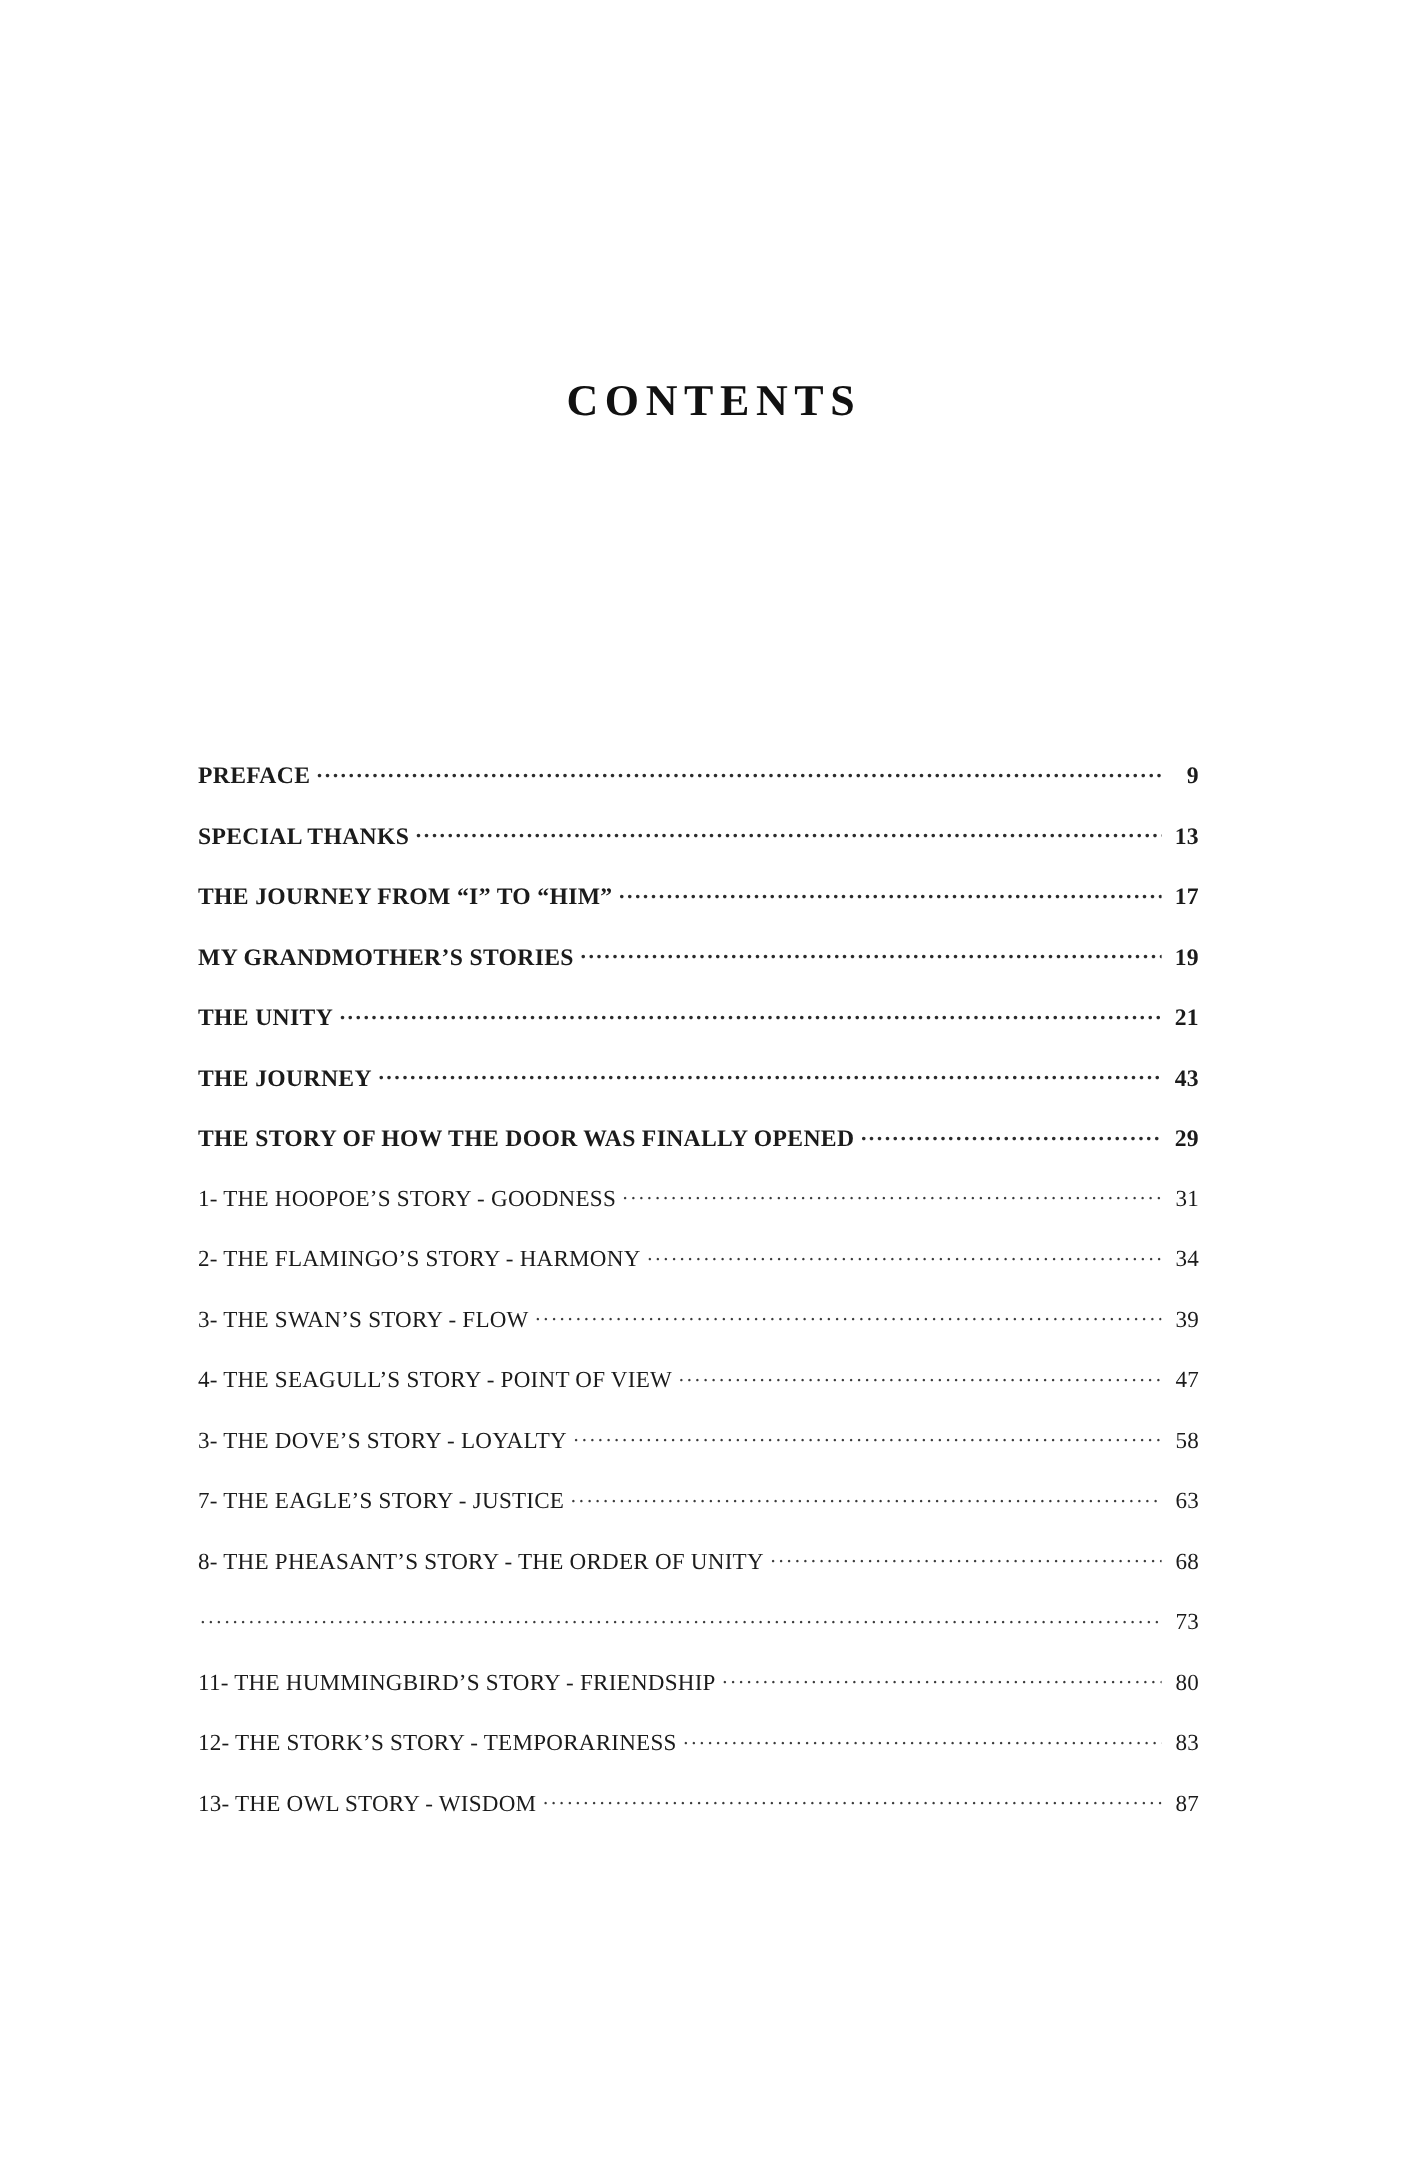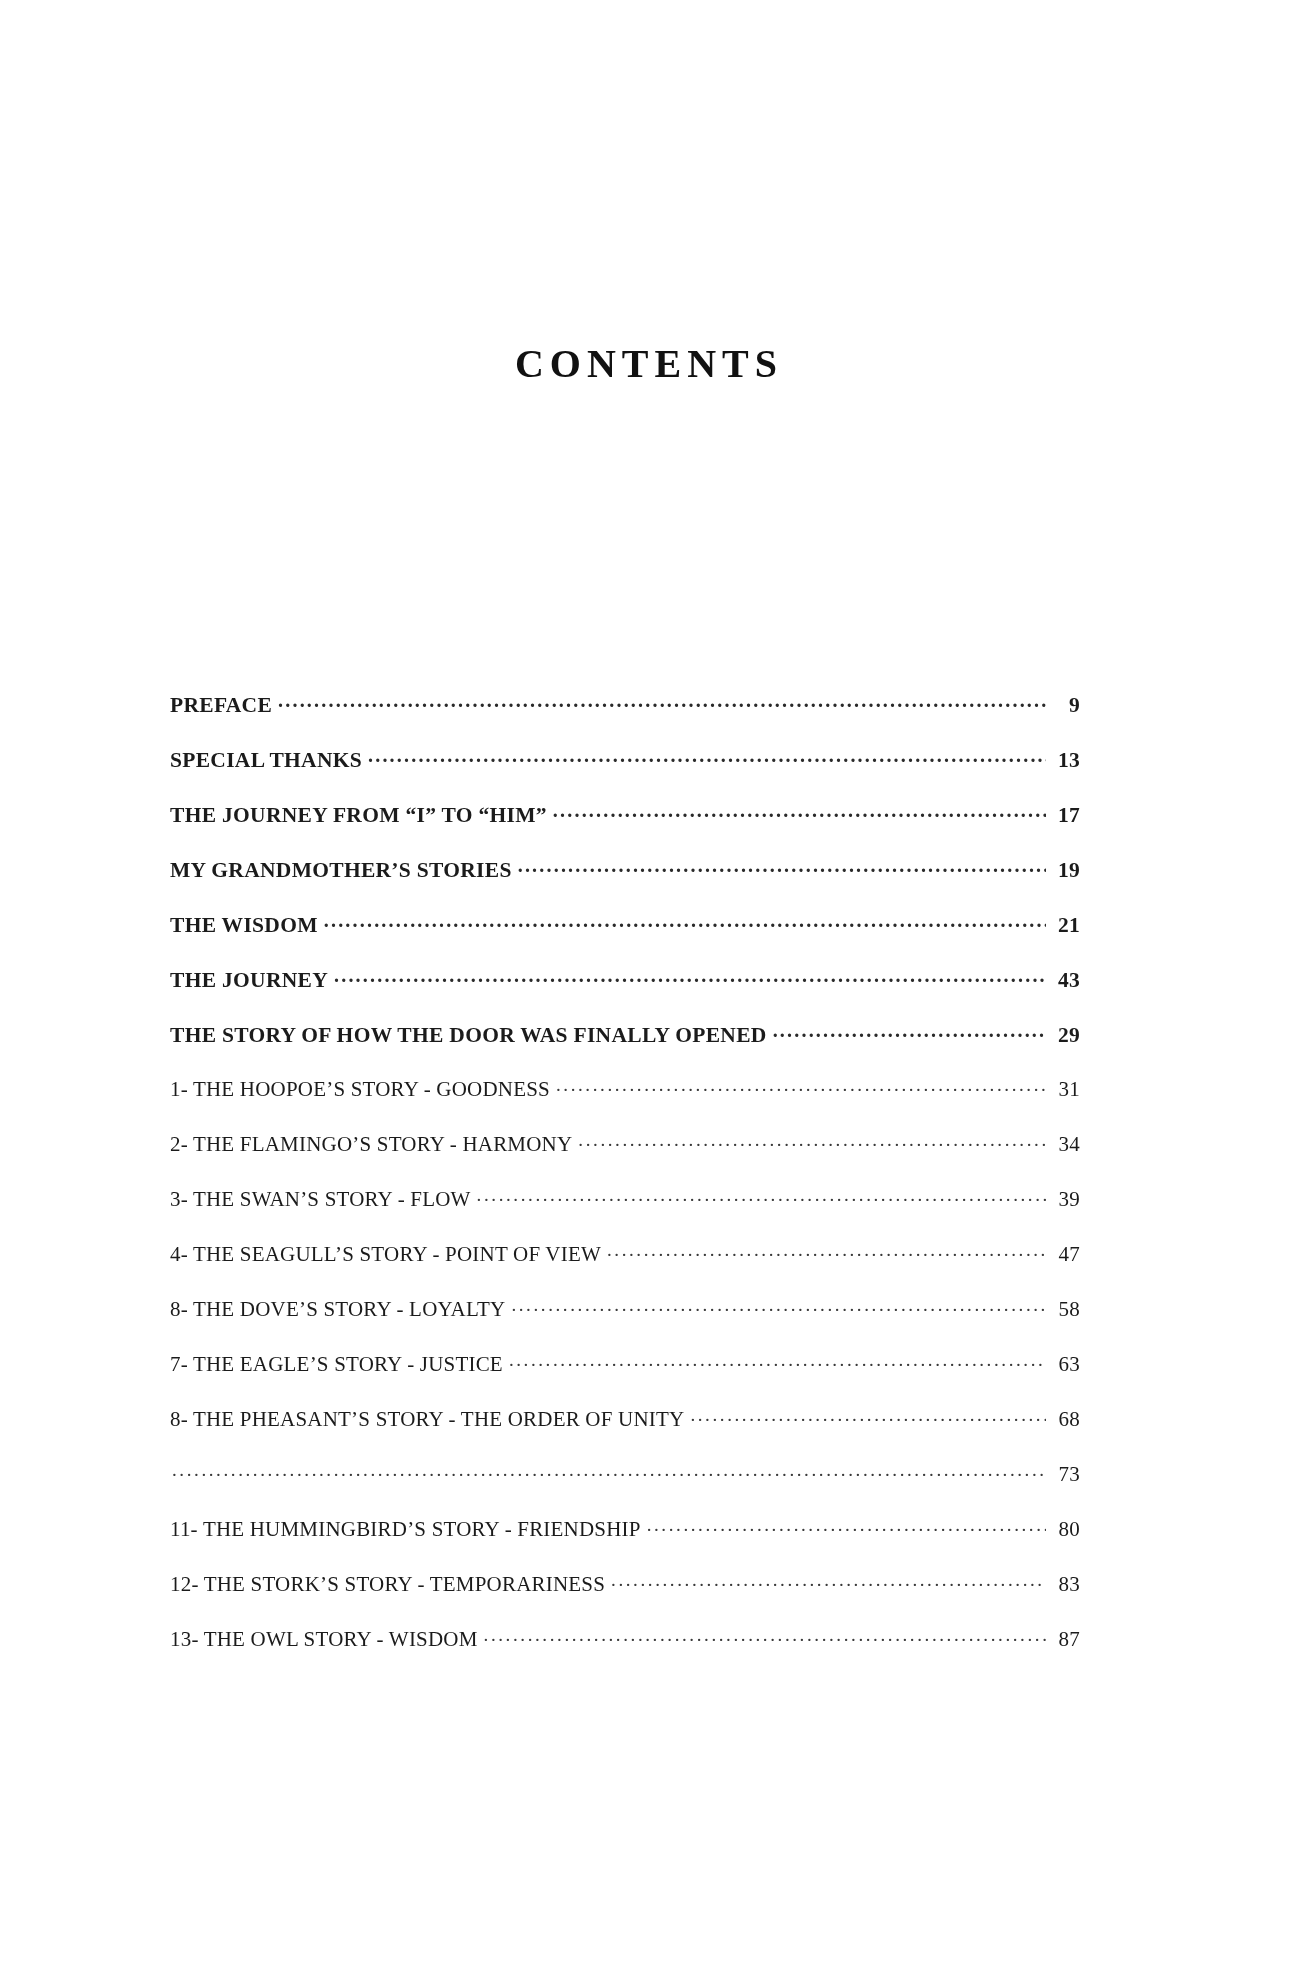--- a/index.html
+++ b/index.html
@@ -31,21 +31,21 @@
     text-align: center;
     font-family: "Liberation Serif", serif;
     font-size: 40px;
     font-weight: 700;
     letter-spacing: 6px;
     color: #111111;
   }
   .toc-list {
     position: absolute;
     top: 690px;
-    left: 170px;
+    left: 180px;
     width: 910px;
   }
   .toc-row {
     display: flex;
     align-items: baseline;
     width: 100%;
     height: 55px;
     font-size: 21px;
     color: #1b1b1b;
     white-space: nowrap;
@@ -115,21 +115,21 @@
         <span class="toc-label">THE JOURNEY FROM “I” TO “HIM”</span>
         <span class="toc-dots"></span>
         <span class="toc-page">17</span>
       </div>
       <div class="toc-row major">
         <span class="toc-label">MY GRANDMOTHER’S STORIES</span>
         <span class="toc-dots"></span>
         <span class="toc-page">19</span>
       </div>
       <div class="toc-row major">
-        <span class="toc-label">THE WISDOM</span>
+        <span class="toc-label">THE UNITY</span>
         <span class="toc-dots"></span>
         <span class="toc-page">21</span>
       </div>
       <div class="toc-row major">
         <span class="toc-label">THE JOURNEY</span>
         <span class="toc-dots"></span>
         <span class="toc-page">43</span>
       </div>
       <div class="toc-row major">
         <span class="toc-label">THE STORY OF HOW THE DOOR WAS FINALLY OPENED</span>
@@ -150,21 +150,21 @@
         <span class="toc-label">3- THE SWAN’S STORY - FLOW</span>
         <span class="toc-dots"></span>
         <span class="toc-page">39</span>
       </div>
       <div class="toc-row minor">
         <span class="toc-label">4- THE SEAGULL’S STORY - POINT OF VIEW</span>
         <span class="toc-dots"></span>
         <span class="toc-page">47</span>
       </div>
       <div class="toc-row minor">
-        <span class="toc-label">8- THE DOVE’S STORY - LOYALTY</span>
+        <span class="toc-label">3- THE DOVE’S STORY - LOYALTY</span>
         <span class="toc-dots"></span>
         <span class="toc-page">58</span>
       </div>
       <div class="toc-row minor">
         <span class="toc-label">7- THE EAGLE’S STORY - JUSTICE</span>
         <span class="toc-dots"></span>
         <span class="toc-page">63</span>
       </div>
       <div class="toc-row minor">
         <span class="toc-label">8- THE PHEASANT’S STORY - THE ORDER OF UNITY</span>

